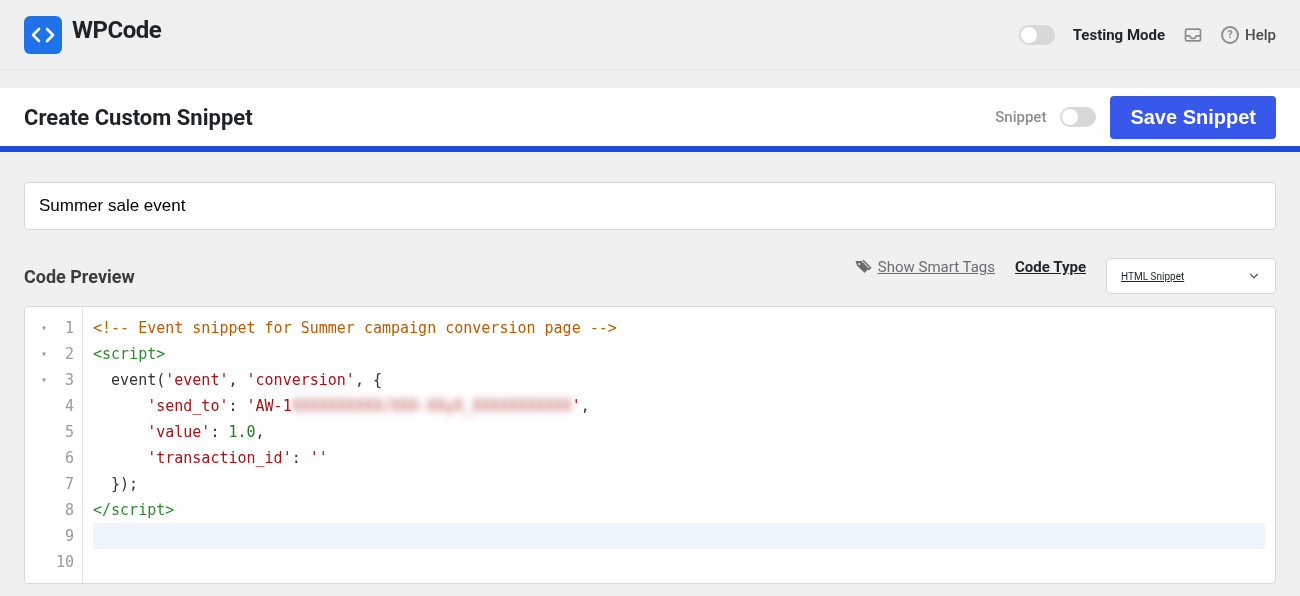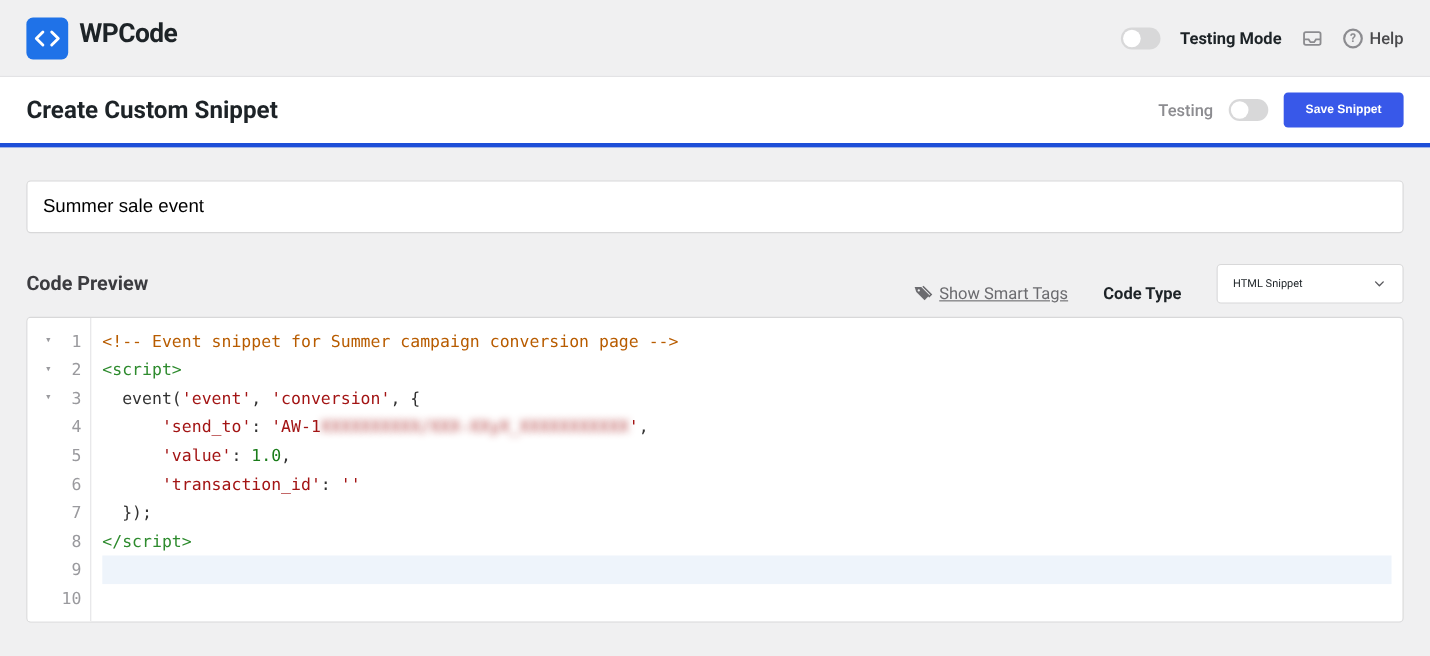--- a/index.html
+++ b/index.html
@@ -74,34 +74,35 @@
     display:flex;align-items:center;justify-content:center;font-size:11px;font-weight:700;color:#8c8c90;
   }
 
   
   .page-header {
     display: flex;
     align-items: center;
     justify-content: space-between;
     padding: 18px 24px;
     background: #fff;
-    border-bottom: 4px solid #1d4ed8;
+    border-bottom: 6px solid #1d4ed8;
     height: 64px;
+    margin-top: 18px;
   }
   .page-title {
     font-size: 22px;
     font-weight: 700;
     color: #1d2327;
   }
   .header-actions { display: flex; align-items: center; gap: 14px; }
   .inactive-label { font-size: 15px; color: #8c8c90; font-weight:500; }
   .btn-primary {
     background: #3858e9;
     color: #fff;
-    font-size: 11px;
+    font-size: 20px;
     font-weight: 700;
     padding: 10px 20px;
     border: none;
     border-radius: 4px;
     cursor: pointer;
   }
 
   
   .content { padding: 30px 24px 0; }
 
@@ -123,23 +124,24 @@
     margin-top: 28px;
     margin-bottom: 12px;
   }
   .preview-label {
     font-size: 18px;
     font-weight: 700;
     color: #3c3c40;
   }
   .preview-right {
     display: flex;
-    align-items: flex-end;
-    gap: 32px;
+    align-items: flex-start;
+    gap: 20px;
     position: relative;
+    text-decoration: underline;
   }
   .smart-tags {
     display: flex;
     align-items: center;
     gap: 6px;
     color: #6b6b6f;
     font-size: 15px;
     cursor: pointer;
   }
   .smart-tags .tag-icon { color:#6b6b6f; }
@@ -236,21 +238,21 @@
     <div class="help-wrap">
       <div class="q">?</div>
       <span>Help</span>
     </div>
   </div>
 </div>
 
 <div class="page-header">
   <div class="page-title">Create Custom Snippet</div>
   <div class="header-actions">
-    <span class="inactive-label">Testing</span>
+    <span class="inactive-label">Snippet</span>
     <div class="toggle"></div>
     <button class="btn-primary">Save Snippet</button>
   </div>
 </div>
 
 <div class="content">
 
   <input type="text" class="title-input" value="Summer sale event" style="">
 
   <div class="preview-row">

